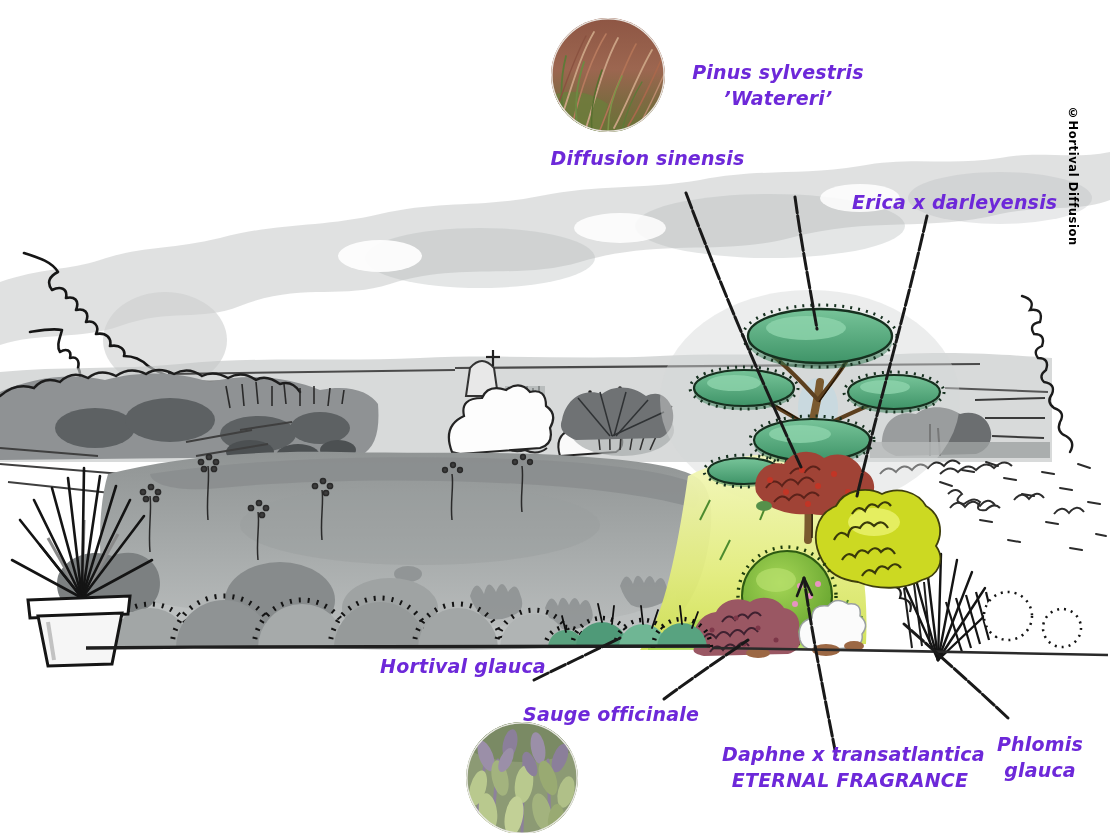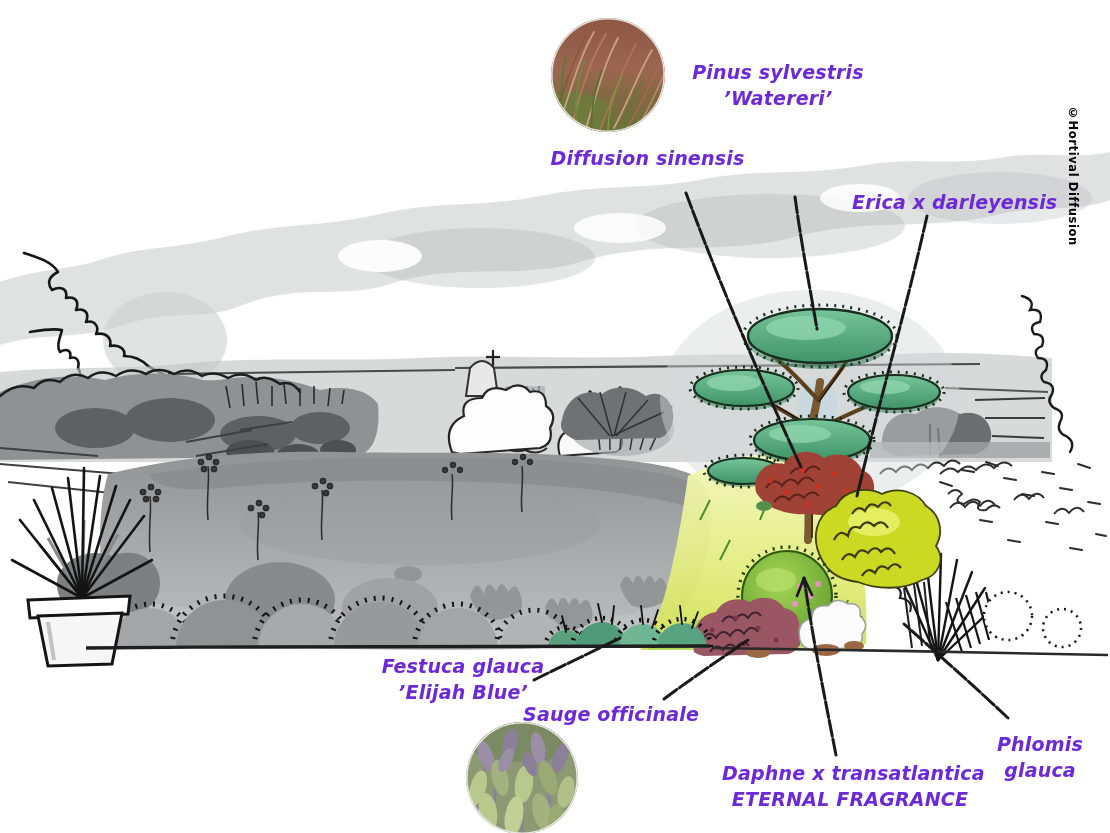--- a/index.html
+++ b/index.html
@@ -7,21 +7,21 @@
          font-family:"DejaVu Sans",sans-serif;}
   .scene{position:absolute;left:0;top:0;width:1110px;height:833px;}
   .plant-label{position:absolute;text-align:center;color:#6d28d9;
                font:italic 600 19px/26px "DejaVu Sans",sans-serif;letter-spacing:.2px;}
   .plant-label span{display:block;white-space:nowrap;}
   #lbl-miscanthus{left:540px;top:145px;width:215px;}
   #lbl-pinus{left:688px;top:59px;width:180px;}
   #lbl-erica{left:852px;top:149px;width:196px;margin-top:40px;}
   #lbl-festuca{left:378px;top:653px;width:170px;}
   #lbl-sauge{left:521px;top:701px;width:180px;}
-  #lbl-daphne{left:722px;top:760px;width:256px;font-style:italic;}
+  #lbl-daphne{left:722px;top:741px;width:256px;font-style:italic;}
   #lbl-phlomis{left:982px;top:731px;width:116px;font-style:italic;}
   #credit{position:absolute;left:1066px;top:106px;writing-mode:vertical-rl;
           font:bold 11.5px/14px "DejaVu Sans",sans-serif;color:#000;letter-spacing:.6px;}
 </style>
 </head>
 <body>
 
 <div class="stage">
 
 <svg class="scene" viewBox="0 0 1110 833">
@@ -567,22 +567,21 @@
     <span>Diffusion sinensis</span>
   </div>
   <div class="plant-label" id="lbl-pinus">
     <span>Pinus sylvestris</span>
     <span>’Watereri’</span>
   </div>
   <div class="plant-label" id="lbl-erica">
     <span>Erica x darleyensis</span>
   </div>
   <div class="plant-label" id="lbl-festuca">
-    <span>Festuca glauca</span>
-    <span>’Elijah Blue’</span>
+    <span>Hortival glauca</span>
   </div>
   <div class="plant-label" id="lbl-sauge">
     <span>Sauge officinale</span>
   </div>
   <div class="plant-label" id="lbl-daphne">
     <span>Daphne x transatlantica</span>
     <span>ETERNAL FRAGRANCE</span>
   </div>
   <div class="plant-label" id="lbl-phlomis">
     <span>Phlomis</span>

